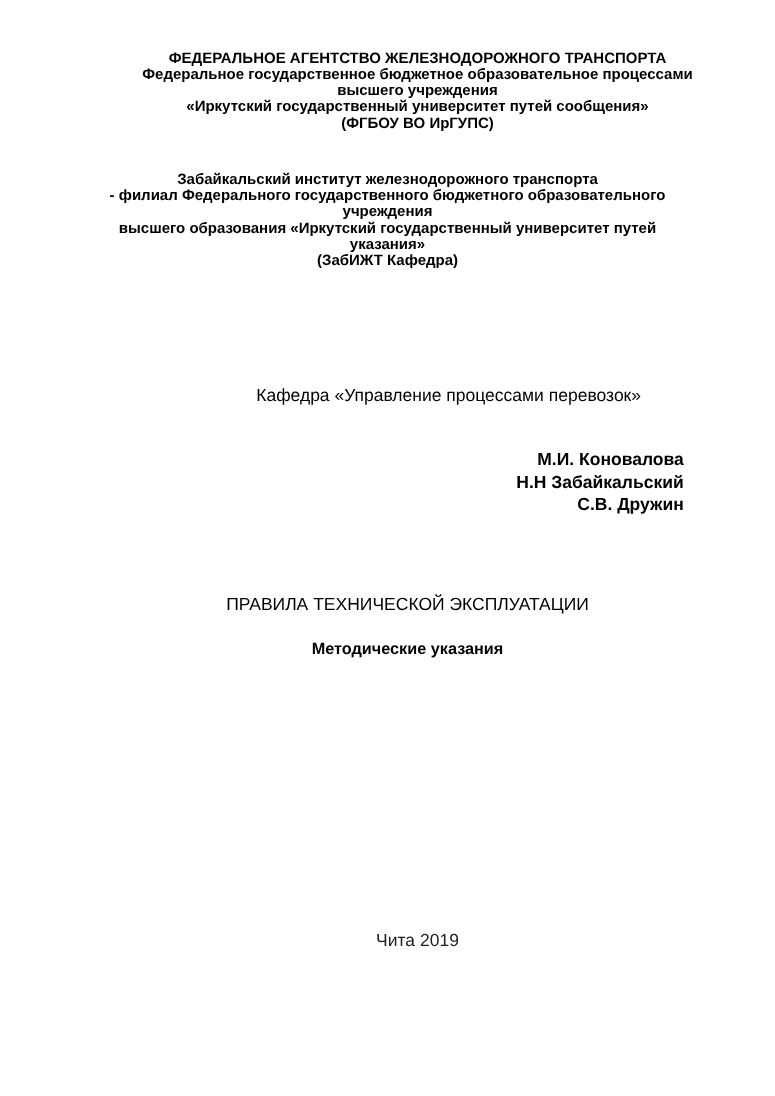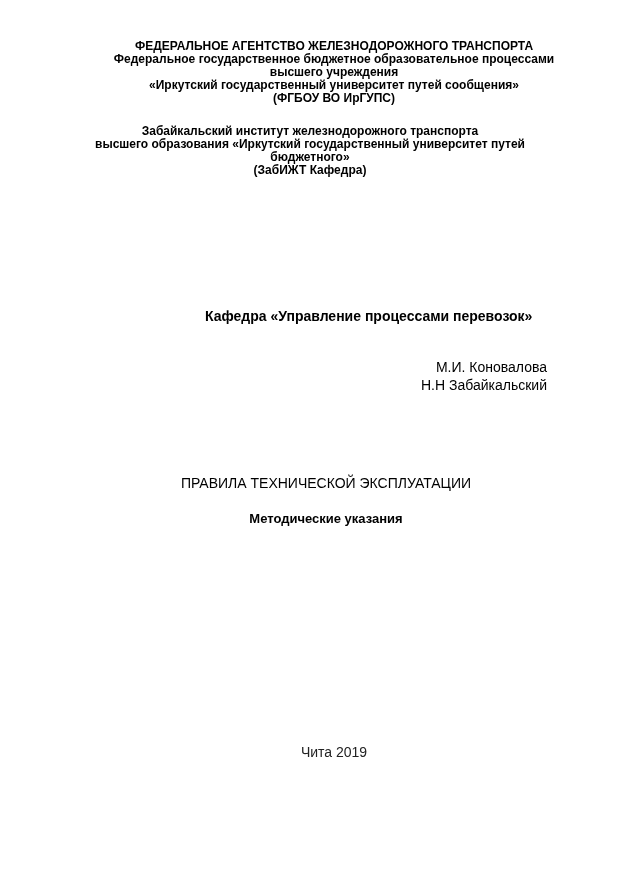--- a/index.html
+++ b/index.html
@@ -22,40 +22,40 @@
       text-align: center;
     }
     .line {
       display: block;
       font-size: 12px;
       line-height: 13px;
       font-weight: bold;
       white-space: nowrap;
     }
     #header1 { top: 40px; margin-left: 24px; }
-    #header2 { top: 125px; }
+    #header2 { top: 137px; }
     .dept {
       position: absolute;
       top: 308px;
       left: 205px;
       font-size: 14px;
-      font-weight: bold;
+      font-weight: normal;
       white-space: nowrap;
     }
     .authors {
       position: absolute;
       top: 358px;
       right: 73px;
       text-align: right;
     }
     .author {
       display: block;
       font-size: 14px;
       line-height: 18px;
-      font-weight: normal;
+      font-weight: bold;
       white-space: nowrap;
     }
     .title {
       position: absolute;
       top: 475px;
       left: 0;
       width: 652px;
       text-align: center;
       font-size: 14px;
       font-weight: normal;
@@ -88,28 +88,31 @@
 <div class="block" id="header1">
   <span class="line">ФЕДЕРАЛЬНОЕ АГЕНТСТВО ЖЕЛЕЗНОДОРОЖНОГО ТРАНСПОРТА</span>
   <span class="line">Федеральное государственное бюджетное образовательное процессами</span>
   <span class="line">высшего учреждения</span>
   <span class="line">«Иркутский государственный университет путей сообщения»</span>
   <span class="line">(ФГБОУ ВО ИрГУПС)</span>
 </div>
 
 <div class="block" id="header2">
   <span class="line">Забайкальский институт железнодорожного транспорта</span>
+  <span class="line">- филиал Федерального государственного бюджетного образовательного</span>
+  <span class="line">учреждения</span>
   <span class="line">высшего образования «Иркутский государственный университет путей</span>
-  <span class="line">бюджетного»</span>
+  <span class="line">указания»</span>
   <span class="line">(ЗабИЖТ Кафедра)</span>
 </div>
 
 <div class="dept">Кафедра «Управление процессами перевозок»</div>
 
 <div class="authors">
   <span class="author">М.И. Коновалова</span>
   <span class="author">Н.Н Забайкальский</span>
+  <span class="author">С.В. Дружин</span>
 </div>
 
 <div class="title">ПРАВИЛА ТЕХНИЧЕСКОЙ ЭКСПЛУАТАЦИИ</div>
 <div class="subtitle">Методические указания</div>
 
 <div class="footer">Чита 2019</div>
 
 </body></html>

